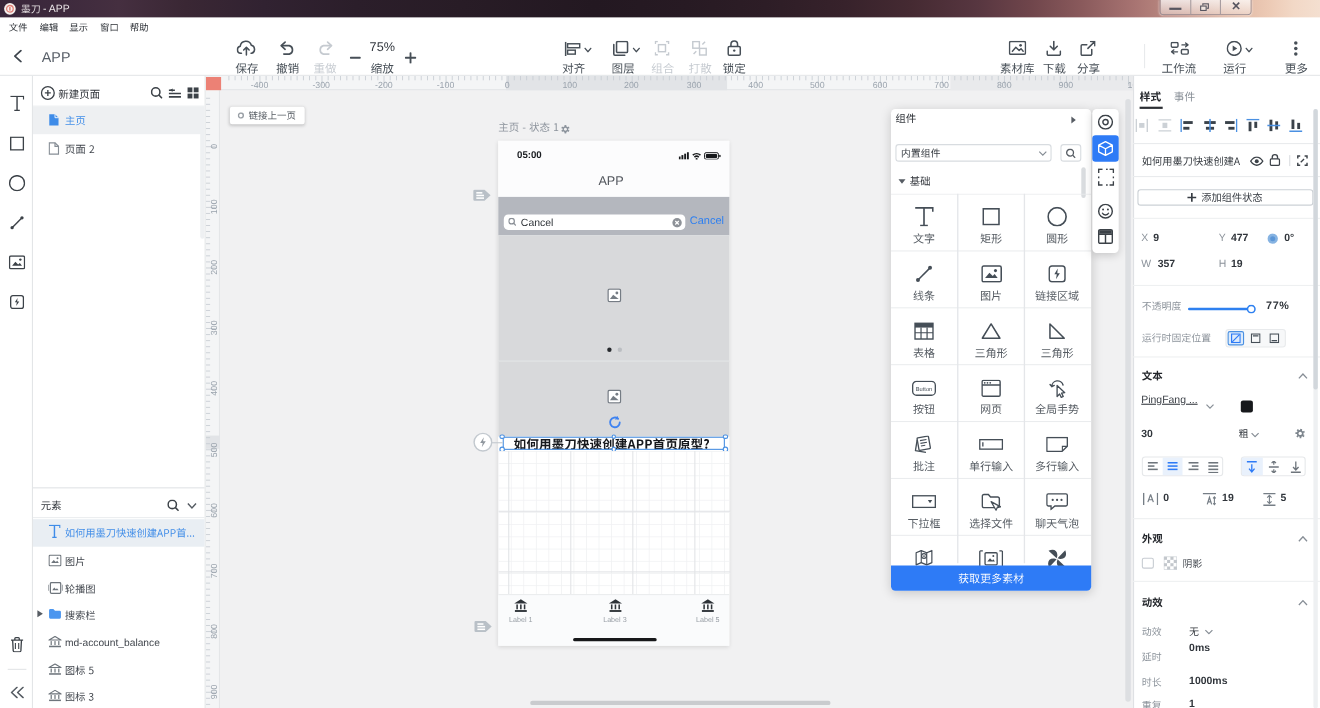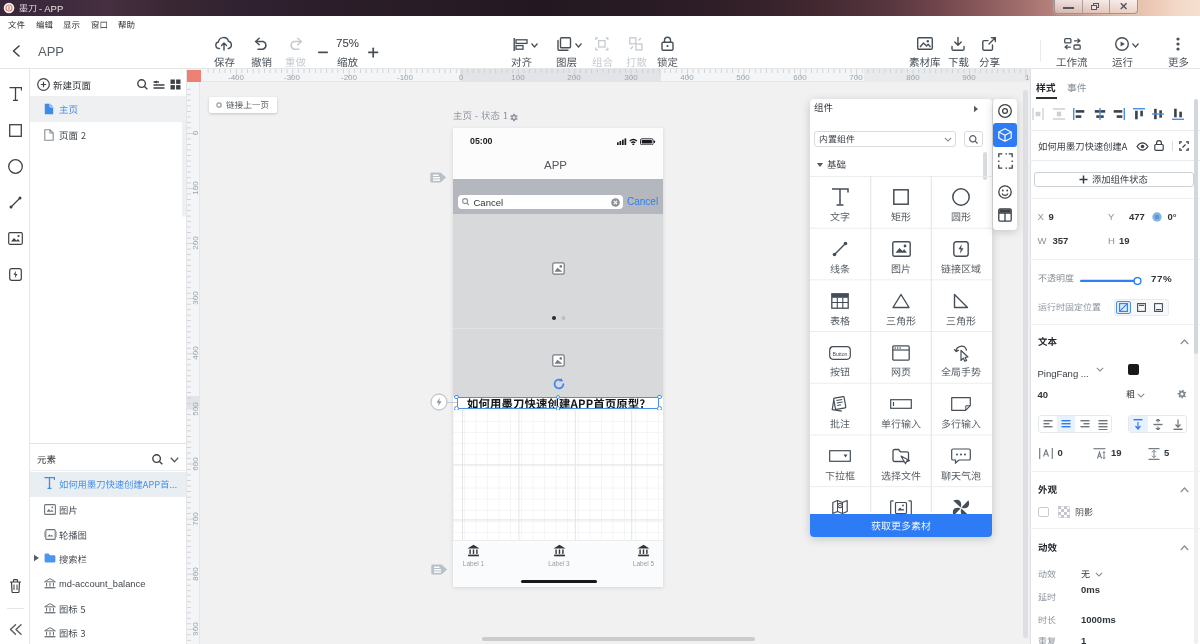--- a/index.html
+++ b/index.html
@@ -1036,21 +1036,21 @@
 <svg style="position:absolute;left:1079px;top:175px" width="9" height="9" viewBox="0 0 9 9">
     <path d="M4.5 0.5 V8.5 M0.5 4.5 H8.5" stroke="#373c43" stroke-width="1.5"></path>
   </svg>
 <svg style="position:absolute;left:1092.1px;top:173.1px;overflow:visible" width="56" height="13" viewBox="0 0 56 13">
     <path transform="translate(0,9.9)" d="M3.8 -2.7C3.6 -2 3.2 -1.2 2.6 -0.7L3.1 -0.3C3.7 -0.9 4.1 -1.7 4.3 -2.5ZM6 -2.4C6.2 -1.7 6.5 -0.9 6.6 -0.4L7.2 -0.6C7.1 -1.1 6.8 -1.9 6.5 -2.5ZM7.1 -2.6C7.7 -1.9 8.2 -0.9 8.4 -0.3L9 -0.6C8.8 -1.2 8.2 -2.2 7.7 -2.9ZM5 -3.7V-0C5 0.1 4.9 0.1 4.8 0.1C4.7 0.1 4.3 0.1 3.8 0.1C3.9 0.3 4 0.6 4 0.7C4.6 0.7 5 0.7 5.3 0.6C5.5 0.5 5.6 0.3 5.6 -0V-3.7ZM0.8 -7.2C1.3 -7 2 -6.5 2.3 -6.2L2.7 -6.8C2.4 -7.1 1.7 -7.5 1.2 -7.7ZM0.4 -4.7C0.9 -4.5 1.6 -4.1 1.9 -3.8L2.3 -4.3C2 -4.6 1.3 -5 0.7 -5.2ZM0.6 0.2 1.2 0.6C1.6 -0.2 2.1 -1.3 2.4 -2.2L1.9 -2.6C1.5 -1.6 0.9 -0.5 0.6 0.2ZM3 -7.3V-6.6H5.1C5 -6.2 4.9 -5.8 4.7 -5.4H2.6V-4.7H4.3C3.9 -4 3.2 -3.3 2.4 -2.9C2.5 -2.8 2.7 -2.5 2.8 -2.4C3.9 -2.9 4.6 -3.7 5.1 -4.7H6.3C6.8 -3.8 7.7 -2.9 8.6 -2.5C8.7 -2.7 8.9 -2.9 9 -3.1C8.3 -3.4 7.5 -4 7 -4.7H8.9V-5.4H5.4C5.6 -5.8 5.7 -6.2 5.8 -6.6H8.6V-7.3Z M14.6 -6.7V0.6H15.3V-0.1H17.1V0.5H17.8V-6.7ZM15.3 -0.8V-6H17.1V-0.8ZM11.1 -7.7 11.1 -6H9.8V-5.4H11.1C11 -3 10.7 -1 9.6 0.3C9.7 0.4 10 0.6 10.1 0.8C11.4 -0.6 11.7 -2.8 11.8 -5.4H13.2C13.1 -1.8 13 -0.5 12.8 -0.2C12.7 -0.1 12.6 -0.1 12.5 -0.1C12.3 -0.1 11.9 -0.1 11.5 -0.1C11.6 0.1 11.7 0.4 11.7 0.6C12.1 0.6 12.6 0.6 12.8 0.6C13.1 0.5 13.3 0.4 13.4 0.2C13.7 -0.2 13.8 -1.6 13.9 -5.7C13.9 -5.8 13.9 -6 13.9 -6H11.8L11.8 -7.7Z M19 -0.5 19.2 0.1C20.1 -0.1 21.2 -0.4 22.3 -0.7L22.3 -1.3C21.1 -1 19.8 -0.7 19 -0.5ZM23.1 -7.3V-0.1H22.1V0.5H27.5V-0.1H26.7V-7.3ZM23.7 -0.1V-1.9H26V-0.1ZM23.7 -4.3H26V-2.5H23.7ZM23.7 -5V-6.7H26V-5ZM19.2 -3.9C19.4 -4 19.6 -4.1 20.9 -4.2C20.4 -3.6 20 -3.1 19.8 -2.9C19.5 -2.6 19.3 -2.4 19.1 -2.3C19.1 -2.1 19.2 -1.8 19.3 -1.7C19.5 -1.8 19.8 -1.9 22.3 -2.4C22.3 -2.5 22.3 -2.8 22.3 -3L20.3 -2.6C21.1 -3.4 21.8 -4.5 22.5 -5.5L21.9 -5.8C21.7 -5.5 21.5 -5.2 21.3 -4.8L19.9 -4.7C20.5 -5.5 21.1 -6.5 21.6 -7.5L20.9 -7.8C20.5 -6.7 19.8 -5.5 19.5 -5.2C19.3 -4.8 19.2 -4.6 19 -4.6C19.1 -4.4 19.2 -4.1 19.2 -3.9Z M30.8 -3.2V-2.5H33.5V0.7H34.2V-2.5H36.8V-3.2H34.2V-5.2H36.4V-5.9H34.2V-7.7H33.5V-5.9H32.3C32.4 -6.3 32.5 -6.8 32.6 -7.2L31.9 -7.3C31.7 -6.1 31.3 -4.9 30.8 -4.2C30.9 -4.1 31.2 -3.9 31.4 -3.8C31.6 -4.2 31.9 -4.7 32 -5.2H33.5V-3.2ZM30.4 -7.8C29.9 -6.4 29.1 -5 28.2 -4.1C28.3 -3.9 28.5 -3.5 28.6 -3.4C28.9 -3.7 29.2 -4.1 29.5 -4.5V0.7H30.1V-5.6C30.5 -6.2 30.8 -6.9 31.1 -7.6Z M44.1 -7.2C44.5 -6.7 45 -6 45.2 -5.5L45.8 -5.9C45.5 -6.3 45 -7 44.6 -7.5ZM37.7 -6.3C38.1 -5.7 38.6 -5 38.8 -4.5L39.4 -4.9C39.2 -5.4 38.6 -6.1 38.2 -6.6ZM42.7 -7.8V-5.6L42.7 -5.1H40.5V-4.4H42.6C42.5 -2.8 42 -1.1 40.2 0.3C40.4 0.4 40.7 0.6 40.8 0.7C42.2 -0.4 42.9 -1.8 43.2 -3.2C43.7 -1.5 44.5 -0.1 45.7 0.7C45.8 0.5 46.1 0.3 46.2 0.1C44.8 -0.7 43.9 -2.3 43.5 -4.4H46V-5.1H43.4L43.4 -5.6V-7.8ZM37.5 -1.8 37.9 -1.2C38.4 -1.6 38.9 -2.2 39.5 -2.7V0.7H40.2V-7.8H39.5V-3.6C38.8 -2.9 38 -2.2 37.5 -1.8Z M50 -3.8C50.6 -3.5 51.3 -3 51.5 -2.7L52.2 -3.1C51.8 -3.4 51.2 -3.9 50.6 -4.2ZM49 -2.2V-0.4C49 0.3 49.3 0.5 50.4 0.5C50.6 0.5 52.3 0.5 52.5 0.5C53.4 0.5 53.7 0.3 53.8 -0.9C53.6 -1 53.3 -1.1 53.1 -1.2C53.1 -0.2 53 -0.1 52.5 -0.1C52.1 -0.1 50.7 -0.1 50.4 -0.1C49.8 -0.1 49.7 -0.1 49.7 -0.4V-2.2ZM50.3 -2.5C50.8 -2 51.5 -1.3 51.8 -0.8L52.4 -1.2C52 -1.7 51.4 -2.3 50.8 -2.8ZM53.5 -2.2C53.9 -1.4 54.4 -0.3 54.6 0.3L55.2 0.1C55.1 -0.6 54.6 -1.6 54.1 -2.4ZM47.9 -2.2C47.8 -1.5 47.4 -0.5 47 0.1L47.6 0.4C48 -0.3 48.4 -1.3 48.6 -2ZM50.8 -7.8C50.8 -7.4 50.7 -6.9 50.6 -6.5H47V-5.8H50.4C50 -4.6 49.1 -3.6 46.9 -3.1C47.1 -2.9 47.2 -2.7 47.3 -2.5C49.7 -3.2 50.7 -4.4 51.2 -5.8C51.9 -4.2 53.1 -3.1 54.9 -2.5C55 -2.7 55.2 -3 55.4 -3.2C53.7 -3.6 52.6 -4.5 51.9 -5.8H55.3V-6.5H51.4C51.4 -6.9 51.5 -7.4 51.6 -7.8Z" fill="#373c43"></path>
   </svg>
 <div style="position:absolute;left:1030px;top:197.5px;width:170px;height:1px;background:#eef0f1;"></div>
 <div style="position:absolute;left:1037.5px;top:211px;font-size:9.5px;color:#8b929a;font-weight:400;white-space:nowrap;">X</div>
 <div style="position:absolute;left:1048.5px;top:211px;font-size:9.5px;color:#30353b;font-weight:700;white-space:nowrap;">9</div>
 <div style="position:absolute;left:1108px;top:211px;font-size:9.5px;color:#8b929a;font-weight:400;white-space:nowrap;">Y</div>
-<div style="position:absolute;left:1119px;top:211px;font-size:9.5px;color:#30353b;font-weight:700;white-space:nowrap;margin-left:10px;">477</div>
+<div style="position:absolute;left:1119px;top:211px;font-size:9.5px;color:#30353b;font-weight:700;white-space:nowrap;">477</div>
 <svg style="position:absolute;left:1152px;top:211.5px" width="10" height="10" viewBox="0 0 10 10">
     <circle cx="5" cy="5" r="4.7" fill="#86b3e2"></circle>
     <circle cx="5" cy="5" r="2.3" fill="#5c96d6"></circle>
   </svg>
 <div style="position:absolute;left:1167.5px;top:211px;font-size:9.5px;color:#30353b;font-weight:700;white-space:nowrap;">0°</div>
 <div style="position:absolute;left:1037.5px;top:235px;font-size:9.5px;color:#8b929a;font-weight:400;white-space:nowrap;">W</div>
 <div style="position:absolute;left:1052.5px;top:235px;font-size:9.5px;color:#30353b;font-weight:700;white-space:nowrap;">357</div>
 <div style="position:absolute;left:1108px;top:235px;font-size:9.5px;color:#8b929a;font-weight:400;white-space:nowrap;">H</div>
 <div style="position:absolute;left:1119px;top:235px;font-size:9.5px;color:#30353b;font-weight:700;white-space:nowrap;">19</div>
 <div style="position:absolute;left:1030px;top:258.5px;width:170px;height:1px;background:#eef0f1;"></div>
@@ -1079,26 +1079,26 @@
     <rect x="0.6" y="0.6" width="7.8" height="7.8" fill="none" stroke="#454e57" stroke-width="1.1"></rect>
     <path d="M2 6.6 H7" stroke="#454e57" stroke-width="1.1"></path>
   </svg>
 <div style="position:absolute;left:1030px;top:323.5px;width:170px;height:1px;background:#eef0f1;"></div>
 <svg style="position:absolute;left:1037.5px;top:334.9px;overflow:visible" width="19" height="13" viewBox="0 0 19 13">
     <path transform="translate(0,10.1)" d="M3.9 -7.8C4.1 -7.4 4.4 -6.9 4.5 -6.5H0.4V-5.4H1.9C2.4 -4 3.1 -2.9 4 -1.9C3 -1.1 1.7 -0.6 0.2 -0.2C0.5 0 0.8 0.6 0.9 0.8C2.5 0.4 3.7 -0.2 4.8 -1.1C5.8 -0.3 7 0.4 8.5 0.8C8.7 0.5 9 -0 9.3 -0.3C7.9 -0.6 6.7 -1.2 5.7 -1.9C6.5 -2.9 7.2 -4 7.7 -5.4H9.1V-6.5H5L5.8 -6.7C5.7 -7.1 5.4 -7.7 5.1 -8.2ZM4.8 -2.7C4.1 -3.5 3.5 -4.4 3.1 -5.4H6.4C6 -4.3 5.5 -3.4 4.8 -2.7Z M13.6 -5.1V-1.9H11.9C12.6 -2.8 13.1 -3.9 13.6 -5.1ZM14.8 -5.1H14.9C15.3 -3.9 15.9 -2.8 16.6 -1.9H14.8ZM13.6 -8.1V-6.2H10.1V-5.1H12.4C11.8 -3.6 10.8 -2.3 9.7 -1.5C10 -1.3 10.4 -0.9 10.6 -0.6C10.9 -0.9 11.3 -1.2 11.6 -1.6V-0.8H13.6V0.9H14.8V-0.8H16.8V-1.6C17.1 -1.2 17.5 -0.9 17.8 -0.6C18 -0.9 18.4 -1.4 18.7 -1.6C17.6 -2.4 16.7 -3.7 16.1 -5.1H18.5V-6.2H14.8V-8.1Z" fill="#23262b"></path>
   </svg>
 <svg style="position:absolute;left:1180px;top:339px" width="9" height="6" viewBox="0 0 9 6">
     <path d="M0.8 5 L4.5 1 L8.2 5" fill="none" stroke="#878e96" stroke-width="1.2"></path>
   </svg>
-<div style="position:absolute;left:1037.5px;top:368px;font-size:9.5px;color:#383d44;font-weight:400;white-space:nowrap;">PingFang ...</div>
+<div style="position:absolute;left:1037.5px;top:358px;font-size:9.5px;color:#383d44;font-weight:400;white-space:nowrap;text-decoration:underline;">PingFang ...</div>
 <svg style="position:absolute;left:1096px;top:367px" width="8" height="5" viewBox="0 0 8 5">
     <path d="M0.8 0.8 L4 4 L7.2 0.8" fill="none" stroke="#878e96" stroke-width="1.1"></path>
   </svg>
 <div style="position:absolute;left:1127.5px;top:364px;width:11px;height:11px;background:#17191c;border-radius:2px;"></div>
-<div style="position:absolute;left:1037.5px;top:389px;font-size:9.5px;color:#30353b;font-weight:700;white-space:nowrap;">40</div>
+<div style="position:absolute;left:1037.5px;top:389px;font-size:9.5px;color:#30353b;font-weight:700;white-space:nowrap;">30</div>
 <svg style="position:absolute;left:1125.5px;top:388.0px;overflow:visible" width="9" height="13" viewBox="0 0 9 13">
     <path transform="translate(0,9.5)" d="M0.6 -6.9C0.8 -6.3 1 -5.4 1.1 -4.9L1.6 -5C1.5 -5.6 1.3 -6.4 1.1 -7ZM3.4 -7C3.3 -6.4 3 -5.5 2.8 -5L3.3 -4.9C3.5 -5.4 3.8 -6.2 4 -6.9ZM0.5 -4.5V-3.9H1.8C1.5 -2.9 0.9 -1.7 0.4 -1.1C0.5 -0.9 0.6 -0.6 0.7 -0.4C1.1 -1 1.6 -1.9 1.9 -2.9V0.7H2.6V-2.9C2.9 -2.4 3.3 -1.8 3.5 -1.5L3.9 -2C3.7 -2.3 2.9 -3.4 2.6 -3.7V-3.9H3.9V-4.5H2.6V-7.5H1.9V-4.5ZM5.1 -4.2H7.2V-2.5H5.1ZM5.1 -4.9V-6.6H7.2V-4.9ZM5.1 -1.9H7.2V-0.1H5.1ZM4.4 -7.2V-0.1H3.4V0.5H8.6V-0.1H7.9V-7.2Z" fill="#30353b"></path>
   </svg>
 <svg style="position:absolute;left:1136.5px;top:392.5px" width="8" height="5" viewBox="0 0 8 5">
     <path d="M0.8 0.8 L4 4 L7.2 0.8" fill="none" stroke="#878e96" stroke-width="1.1"></path>
   </svg>
 <svg style="position:absolute;left:1176.5px;top:388.5px" width="10" height="10" viewBox="0 0 10 10">
     <path d="M9.2 5.9 L8 5.5 A3.2 3.2 0 0 0 8 4.5 L9.2 4.1 A4.5 4.5 0 0 0 8.6 2.6 L7.5 3.2 A3.2 3.2 0 0 0 6.6 2.5 L6.8 1.2 A4.5 4.5 0 0 0 5.2 0.8 L4.8 2 A3.2 3.2 0 0 0 3.8 2.2 L3.1 1.1 A4.5 4.5 0 0 0 1.8 2.1 L2.6 3.1 A3.2 3.2 0 0 0 2 4 L0.7 3.9 A4.5 4.5 0 0 0 0.7 5.5 L2 5.6 A3.2 3.2 0 0 0 2.4 6.6 L1.5 7.6 A4.5 4.5 0 0 0 2.7 8.7 L3.5 7.7 A3.2 3.2 0 0 0 4.5 8 L4.4 9.3 A4.5 4.5 0 0 0 6 9.3 L6.1 8 A3.2 3.2 0 0 0 7 7.6 L8 8.4 A4.5 4.5 0 0 0 9 7.1 L7.9 6.4 A3.2 3.2 0 0 0 8.2 5.8 Z" fill="#7d858d"></path>
     <circle cx="5" cy="5" r="1.5" fill="#fff"></circle>
   </svg>

